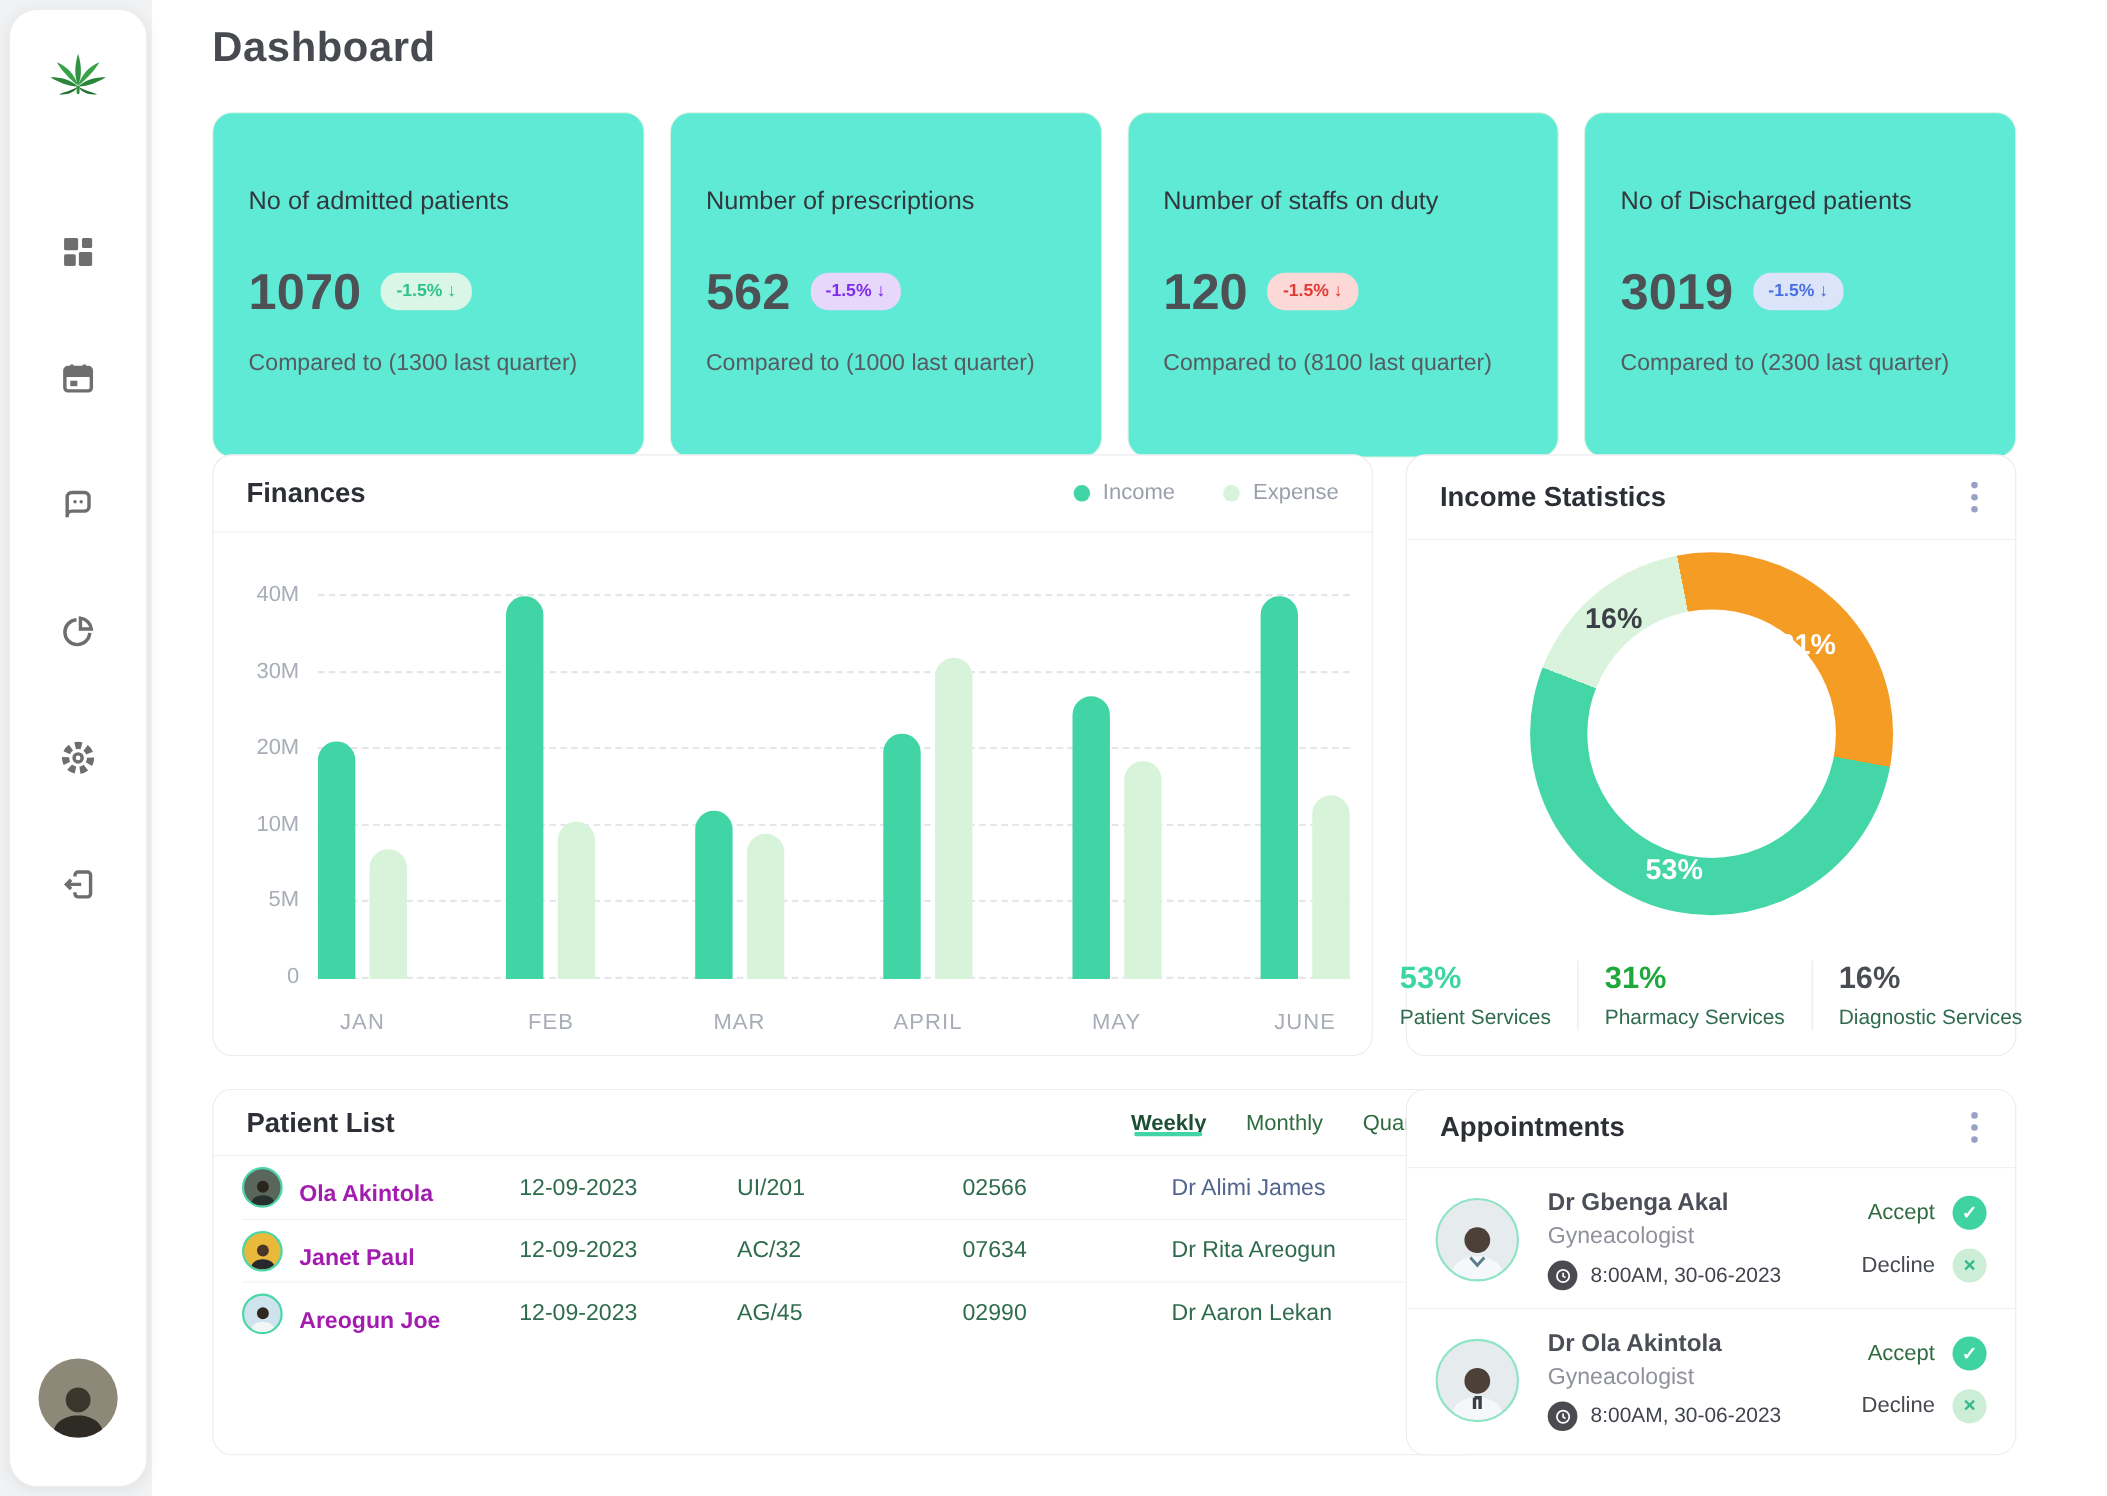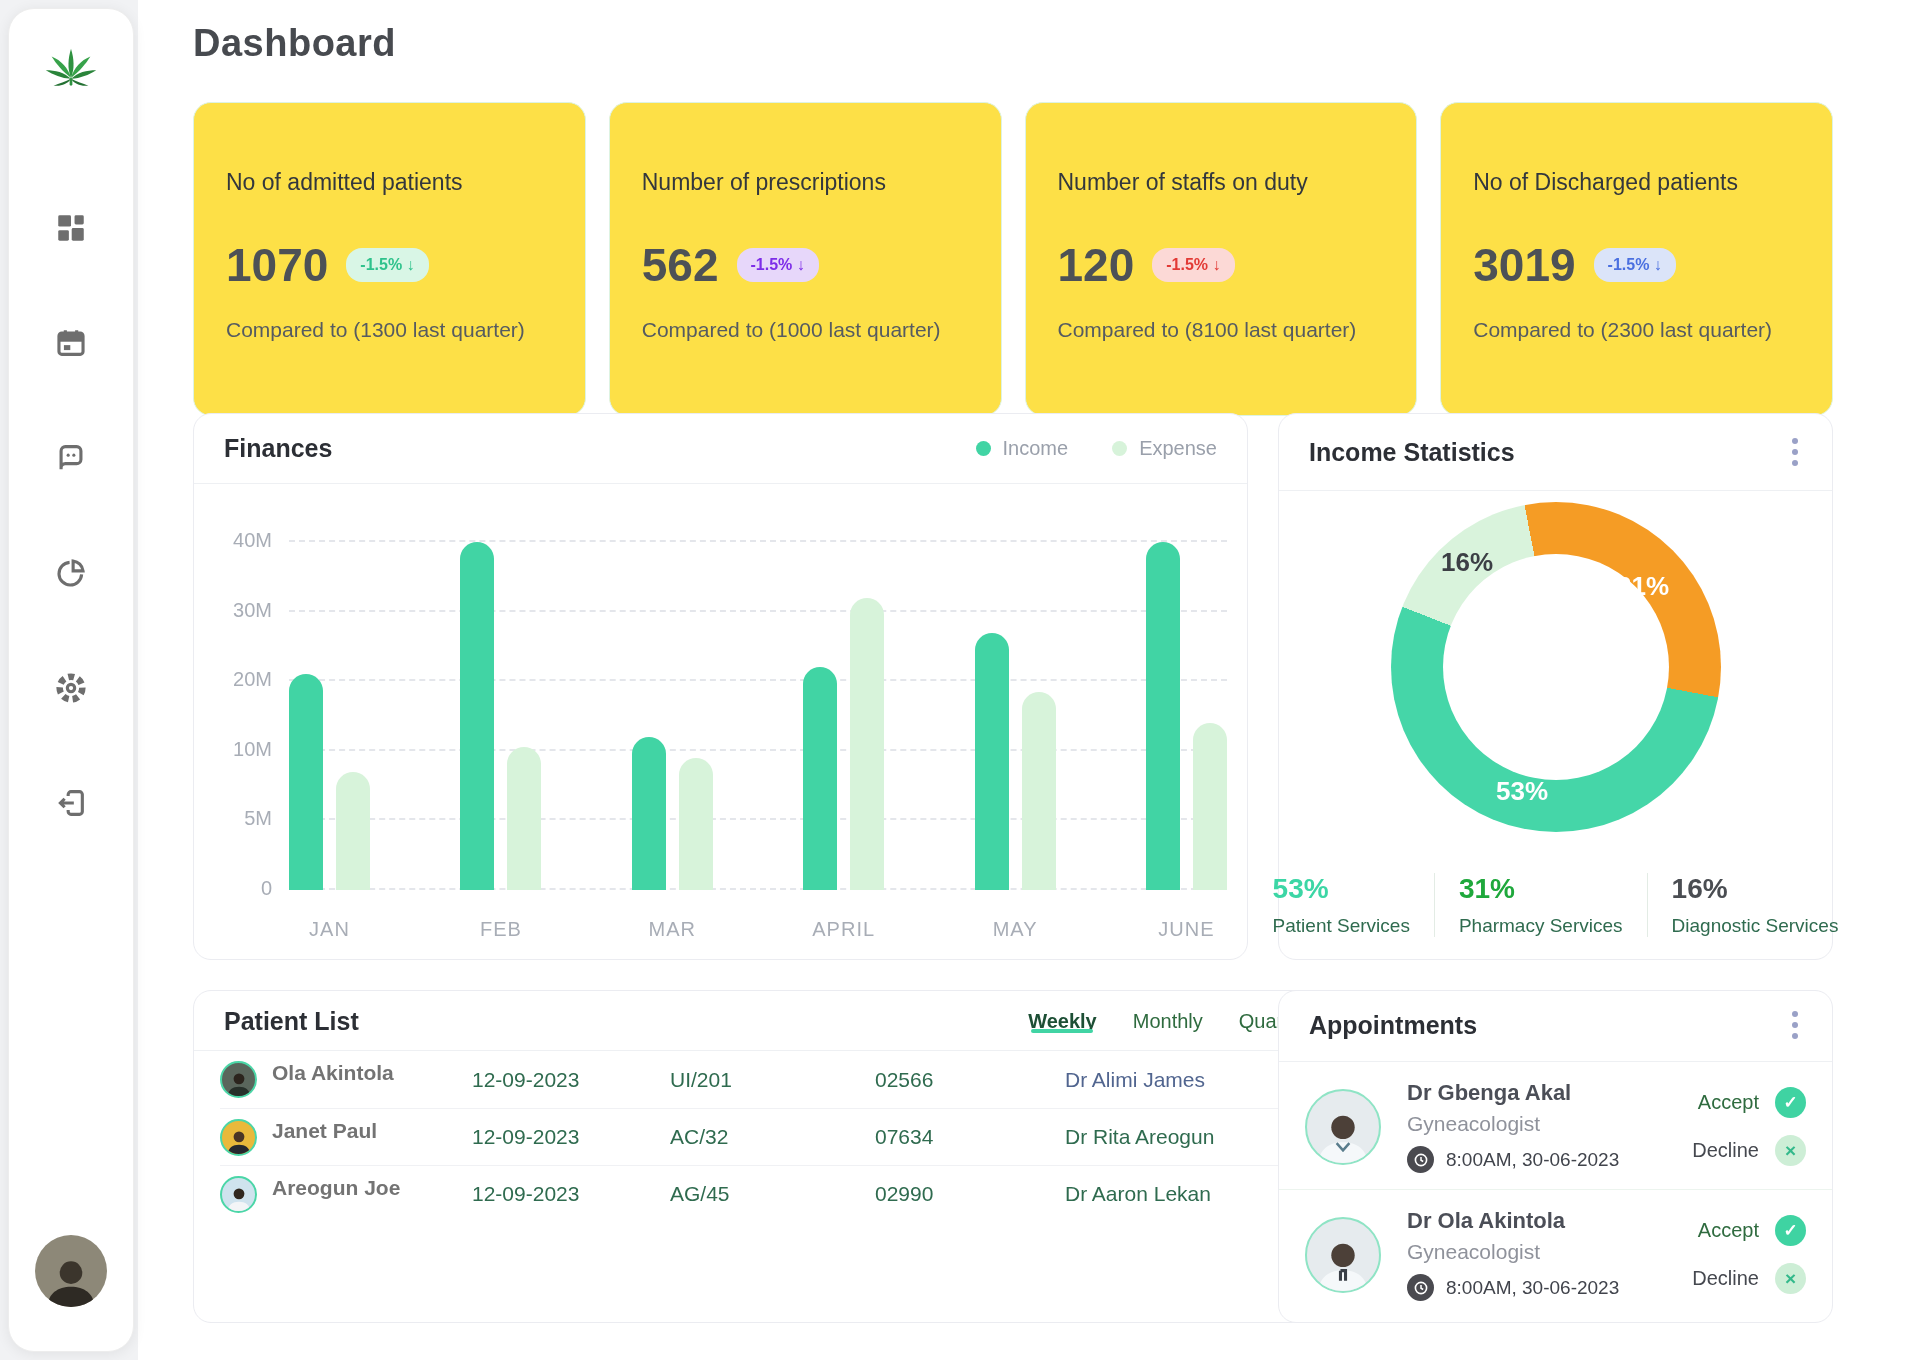--- a/index.html
+++ b/index.html
@@ -27,21 +27,21 @@
     background:#8d8878; overflow:hidden; display:flex; align-items:flex-end; justify-content:center;
   }
 
   
   .content { position:absolute; left:193px; top:0; width:1640px; z-index:2; }
   .page-title { margin-top:22px; font-size:38px; font-weight:800; color:#474a4f; letter-spacing:.5px; }
 
   
   .stat-row { position:absolute; top:102px; left:0; width:1640px; display:grid; grid-template-columns:repeat(4,1fr); gap:23px; }
   .stat-card {
-    height:314px; background:#fde047; border:1.5px solid #ddf3e2; border-radius:18px;
+    height:314px; background:#5eead4; border:1.5px solid #ddf3e2; border-radius:18px;
     padding:66px 32px 0 32px;
   }
   .stat-title { font-size:23px; color:#33373d; font-weight:500; }
   .stat-value-row { display:flex; align-items:center; gap:18px; margin-top:42px; }
   .stat-value { font-size:46px; font-weight:800; color:#4d5156; }
   .delta-badge { font-size:16px; font-weight:600; padding:8px 14px; border-radius:16px; white-space:nowrap; }
   .delta-green  { background:#d9f6e6; color:#2fc28c; }
   .delta-purple { background:#e7d7fa; color:#7d2de8; }
   .delta-red    { background:#fcd9d6; color:#e23a35; }
   .delta-blue   { background:#dbe4f9; color:#4a6fe0; }
@@ -88,21 +88,21 @@
   .patients .panel-head { padding:16px 30px 14px 30px; }
   .tabs { display:flex; gap:36px; }
   .tab { font-size:20px; color:#2f6b3f; cursor:pointer; position:relative; }
   .tab.active { color:#1d4f35; font-weight:600; }
   .tab.active::after { content:""; position:absolute; left:50%; transform:translateX(-50%); bottom:0; width:62px; height:4px; border-radius:3px; background:#41d4a4; }
   .table { padding:0 26px; }
   .t-head, .t-row { display:grid; grid-template-columns:252px 198px 205px 190px 1fr; align-items:center; }
   .t-head { padding:24px 0 6px 0; font-size:21px; font-weight:700; color:#3c4046; }
   .t-row { height:57px; font-size:21px; color:#2f6b4f; }
   .t-row + .t-row { border-top:1.5px solid #f0f1f4; }
-  .name-cell { display:flex; align-items:flex-start; gap:15px; font-weight:700; color:#737373; }
+  .name-cell { display:flex; align-items:flex-end; gap:15px; font-weight:700; color:#a21caf; }
   .p-avatar { width:37px; height:37px; border-radius:50%; border:2px solid #4bd6a7; overflow:hidden; display:flex; align-items:flex-end; justify-content:center; flex:0 0 auto; }
   .pa-1 { background:#5a665c; } .pa-2 { background:#e9b93b; } .pa-3 { background:#cfe3ee; }
   .doctor-blue { color:#51658f; }
 
   
   .appointments { left:1085px; top:990px; width:555px; height:333px; }
   .appointments .panel-head { padding:16px 30px 18px 30px; }
   .appt-item { display:flex; align-items:center; padding:18px 26px 16px 26px; }
   .appt-item + .appt-item { border-top:1.5px solid #ecf4ee; }
   .appt-avatar { width:76px; height:76px; border-radius:50%; border:2px solid #8fe4c5; background:#e6ebee; overflow:hidden; display:flex; align-items:flex-end; justify-content:center; flex:0 0 auto; }

